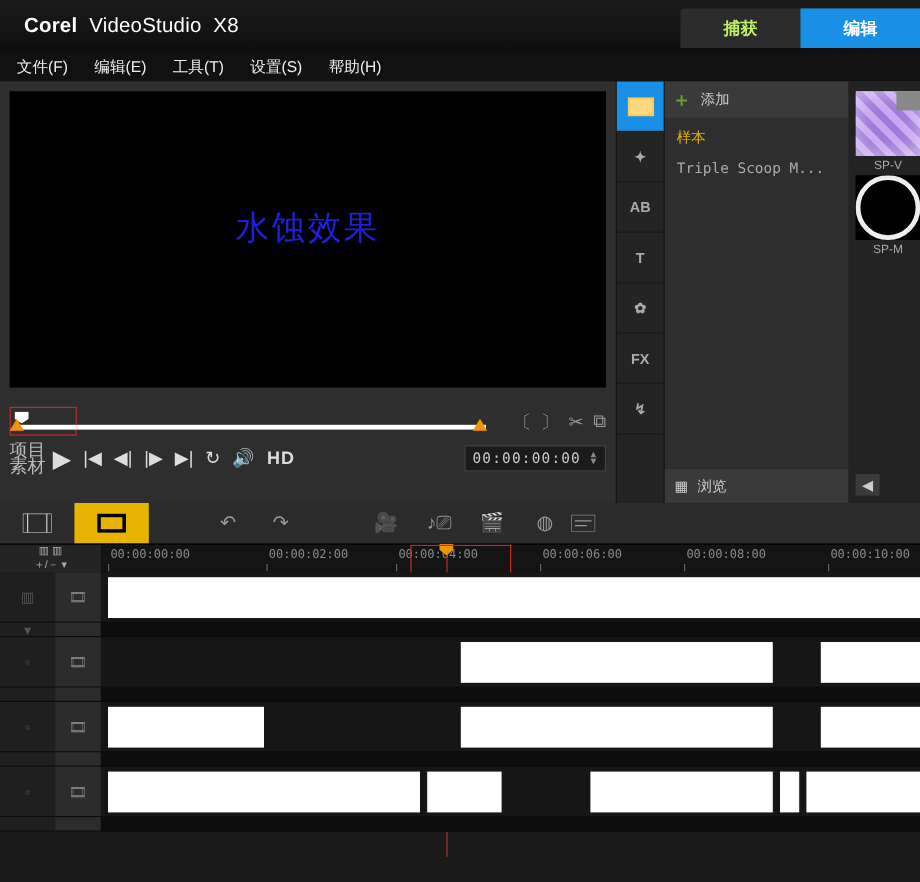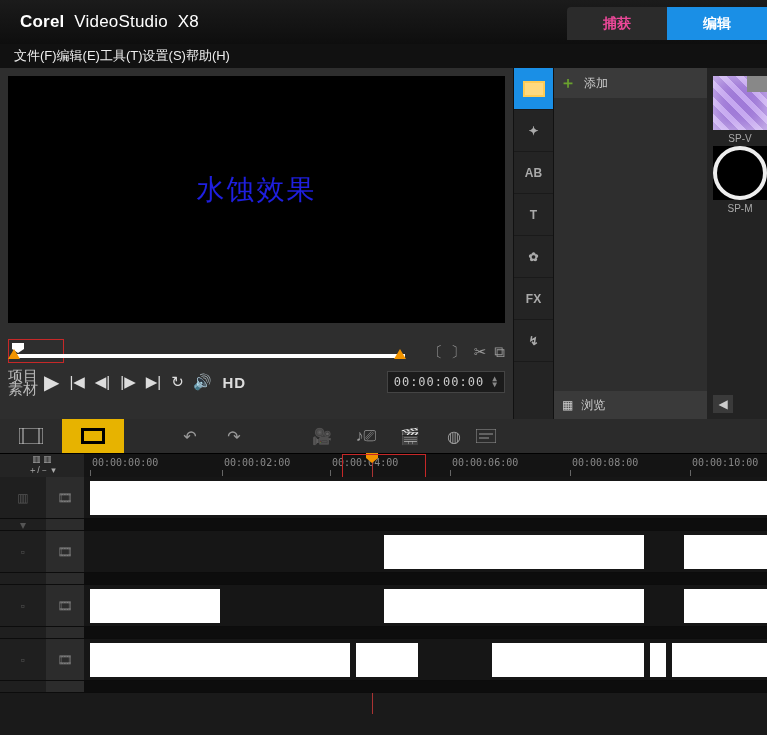--- a/index.html
+++ b/index.html
@@ -20,26 +20,26 @@
     position: relative;
   }
   .titlebar .appname { font-weight: 600; font-size: 17px; color: #fff; letter-spacing: .2px; }
   .titlebar .thin { font-weight: 300; }
   .titlebar .tabs { position:absolute; right:0; top:7px; display:flex; }
   .titlebar .tab {
     width: 100px; height: 33px; line-height:33px; text-align:center;
     font-size: 14px; font-weight:600;
     cursor: pointer;
   }
-  .titlebar .tab.capture { background:#2b2b2b; color:#ec4899; border-top-left-radius:4px;text-align:center;}
+  .titlebar .tab.capture { background:#2b2b2b; color:#bef264; border-top-left-radius:4px;text-align:center;}
   .titlebar .tab.edit   { background:#1a8fe6; color:#fff; }
   
   .menubar {
     height: 24px; padding-left:14px;
-    display:flex; align-items:center; 
+    display:flex; align-items:center; gap: 22px;
     background:#111;
     font-size:13px; color:#eee;
   }
   
   .mainrow {
     display:flex; height: 351px;
     background:#2e2e2e;
   }
   .preview {
     width: 514px; background:#2e2e2e;
@@ -277,20 +277,24 @@
     <div class="st">T</div>
     <div class="st">✿</div>
     <div class="st">FX</div>
     <div class="st">↯</div>
   </div>
 
   <div class="library">
     <div class="addrow">
       <span class="plus">＋</span>
       <span>添加</span>
+    </div>
+    <div class="folders">
+      <div class="sel">样本</div>
+      <div class="itm">Triple Scoop M...</div>
     </div>
     <div class="browse">
       <span>▦</span>
       <span>浏览</span>
     </div>
   </div>
 
   <div class="thumbs">
     <div class="fold"></div>
     <div class="th">

